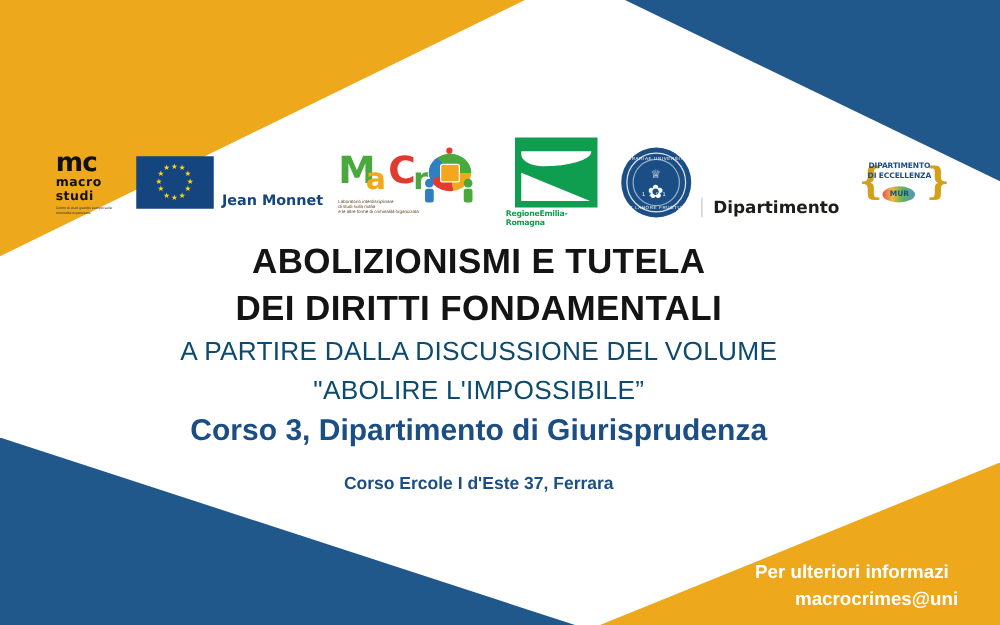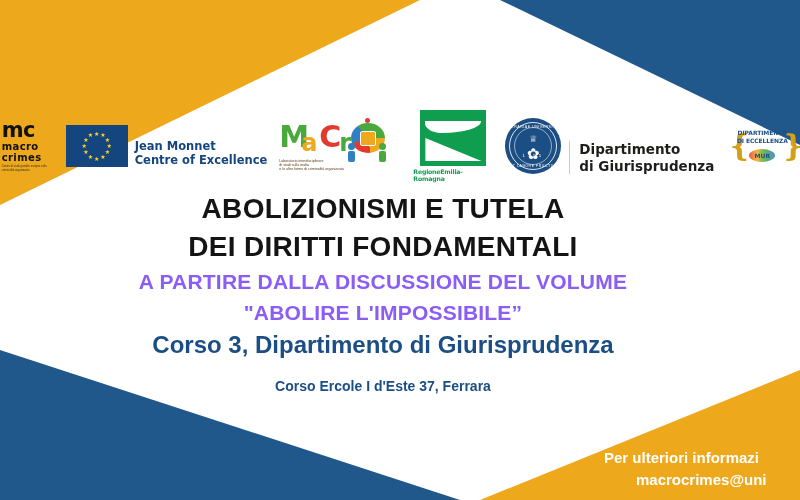--- a/index.html
+++ b/index.html
@@ -314,22 +314,22 @@
   .title-line {
     font-family: "Liberation Sans", sans-serif;
     font-weight: bold;
     color: #141414;
     font-size: 28px;
     line-height: 38px;
     letter-spacing: 0.3px;
   }
   .subtitle-line {
     font-family: "Liberation Sans", sans-serif;
-    font-weight: bold;
-    color: #8b5cf6;
+    font-weight: normal;
+    color: #0c4a6e;
     font-size: 21px;
     line-height: 31px;
     letter-spacing: 0.2px;
   }
   #date-line {
     font-family: "Liberation Sans", sans-serif;
     font-weight: bold;
     color: #1b4e84;
     font-size: 24px;
     line-height: 34px;
@@ -377,42 +377,41 @@
   <div class="wedge" id="wedge-br"></div>
 
   <div id="logo-strip">
 
     <div class="logo-block" id="logo-macrocrimes">
       <div class="mc-row">
         <span class="mc-word">mc</span>
         <span class="mc-dot"></span>
       </div>
       <div class="mc-sub">macro</div>
-      <div class="mc-sub">crimes</div>
+      <div class="mc-sub">studi</div>
       <div class="mc-tiny">Centro di studi giuridici europei sulla criminalità organizzata</div>
     </div>
 
     <div class="logo-block" id="logo-jeanmonnet">
       <div class="eu-flag" id="eu-flag">
           <span class="eu-star" style="left: 31px; top: 8.5px;">★</span>
           <span class="eu-star" style="left: 37.25px; top: 10.1747px;">★</span>
           <span class="eu-star" style="left: 41.8253px; top: 14.75px;">★</span>
           <span class="eu-star" style="left: 43.5px; top: 21px;">★</span>
           <span class="eu-star" style="left: 41.8253px; top: 27.25px;">★</span>
           <span class="eu-star" style="left: 37.25px; top: 31.8253px;">★</span>
           <span class="eu-star" style="left: 31px; top: 33.5px;">★</span>
           <span class="eu-star" style="left: 24.75px; top: 31.8253px;">★</span>
           <span class="eu-star" style="left: 20.1747px; top: 27.25px;">★</span>
           <span class="eu-star" style="left: 18.5px; top: 21px;">★</span>
           <span class="eu-star" style="left: 20.1747px; top: 14.75px;">★</span>
           <span class="eu-star" style="left: 24.75px; top: 10.1747px;">★</span>
         </div>
       <div class="jm-text">
         <div>Jean Monnet</div>
-        <div>Centre of Excellence</div>
       </div>
     </div>
 
     <div class="logo-block" id="logo-macro">
       <div class="macro-top">
         <span class="macro-word mw-M" style="left:0px;">M</span>
         <span class="macro-word mw-a" style="left:22px;top:8px;font-size:24px;">a</span>
         <span class="macro-word mw-C" style="left:40px;">C</span>
         <span class="macro-word mw-r" style="left:60px;top:8px;font-size:24px;">r</span>
         <span class="globe"></span>
@@ -447,21 +446,20 @@
         <span class="seal-ring2"></span>
         <span class="seal-arc-top">FERRARIAE UNIVERSITAS</span>
         <span class="seal-emblem">
           <span class="seal-crown">♕</span>✿
         </span>
         <span class="seal-year">1391</span>
         <span class="seal-arc-bot">ET LABORE FRUCTUS</span>
       </div>
       <div class="dip-text">
         <div>Dipartimento</div>
-        <div>di Giurisprudenza</div>
       </div>
     </div>
 
     <div class="logo-block" id="logo-eccellenza">
       <span class="laurel-l">❴</span>
       <span class="laurel-r">❵</span>
       <div class="ecc-title">
         <div>DIPARTIMENTO</div>
         <div>DI ECCELLENZA</div>
       </div>

